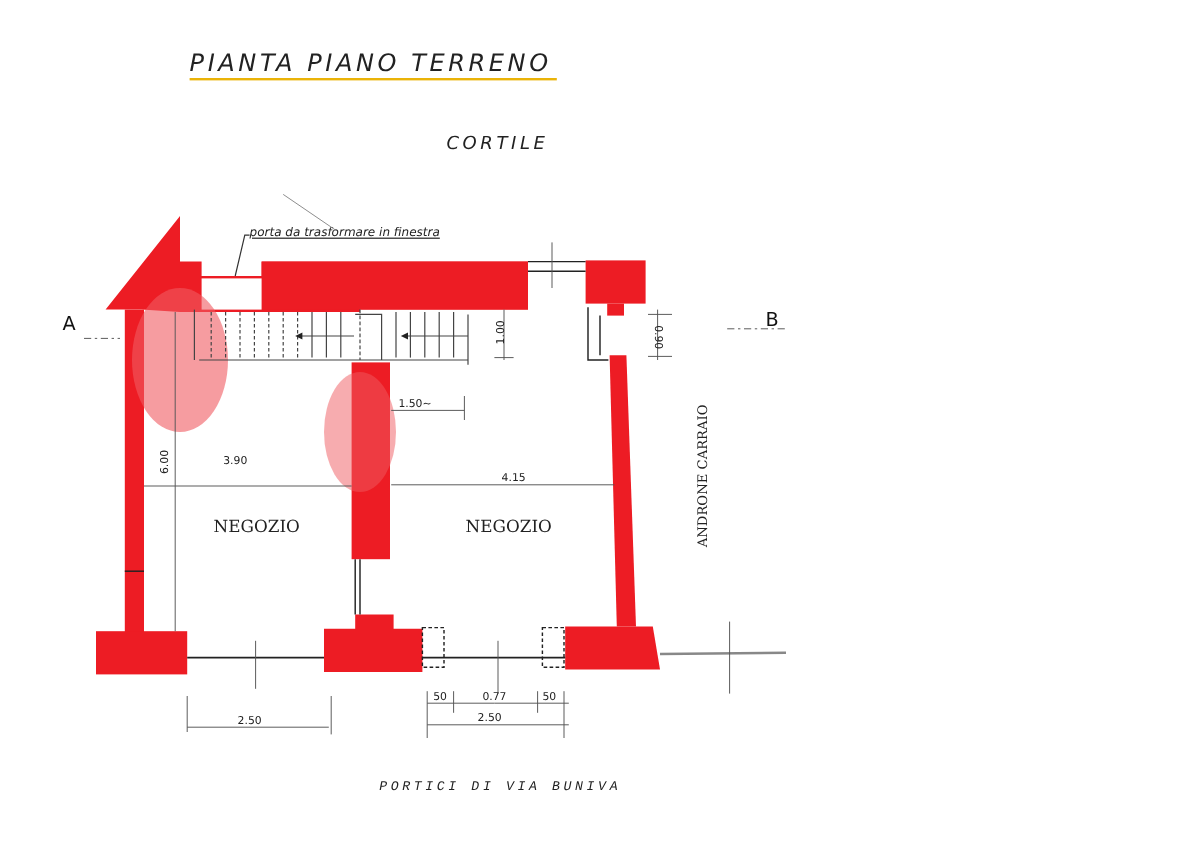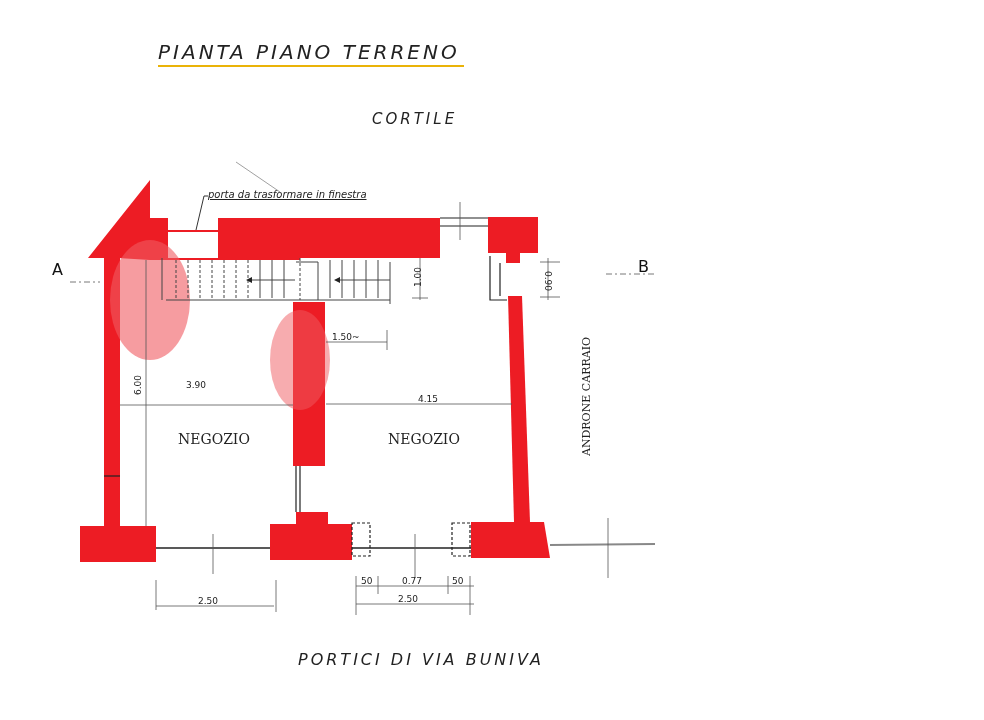--- a/index.html
+++ b/index.html
@@ -2,21 +2,21 @@
 <html><head>
 <meta charset="utf-8">
 <style>
   html, body { margin:0; padding:0; background:#ffffff; }
   body { width:984px; height:720px; position:relative; overflow:hidden; font-family:"DejaVu Sans", sans-serif; }
   .hand { font-family:"DejaVu Sans", sans-serif; font-style:oblique; color:#222; letter-spacing:2px; }
   .serif { font-family:"DejaVu Serif", serif; color:#222; }
   .abs { position:absolute; }
   #title { left:158px; top:40px; font-size:20px; letter-spacing:3px; border-bottom:2px solid #eab308; padding:0 4px 1px 0; white-space:nowrap; }
   #courtyard { left:372px; top:110px; font-size:15px; letter-spacing:3px; }
-  #porticoes { left:298px; top:650px; font-size:16px; letter-spacing:3px; }
+  #porticoes { left:316px; top:650px; font-size:11px; letter-spacing:3px;font-family:Liberation Mono, monospace; }
   #note { left:208px; top:189px; font-size:10px; letter-spacing:0; text-decoration:underline; white-space:nowrap; }
   .room { font-size:14px; }
   #room1 { left:178px; top:431px; }
   #room2 { left:388px; top:431px; }
   #driveway { left:586px; top:400px; font-size:11px; transform:rotate(-90deg); transform-origin:center; white-space:nowrap; width:120px; text-align:center; margin-left:-60px; margin-top:-10px; }
   .sect { font-size:16px; color:#111; font-family:"DejaVu Sans", sans-serif; }
   #secA { left:52px; top:260px; }
   #secB { left:638px; top:257px; }
   .dim { font-size:9px; color:#222; font-family:"DejaVu Sans", sans-serif; position:absolute; white-space:nowrap; }
   svg { position:absolute; left:0; top:0; }

